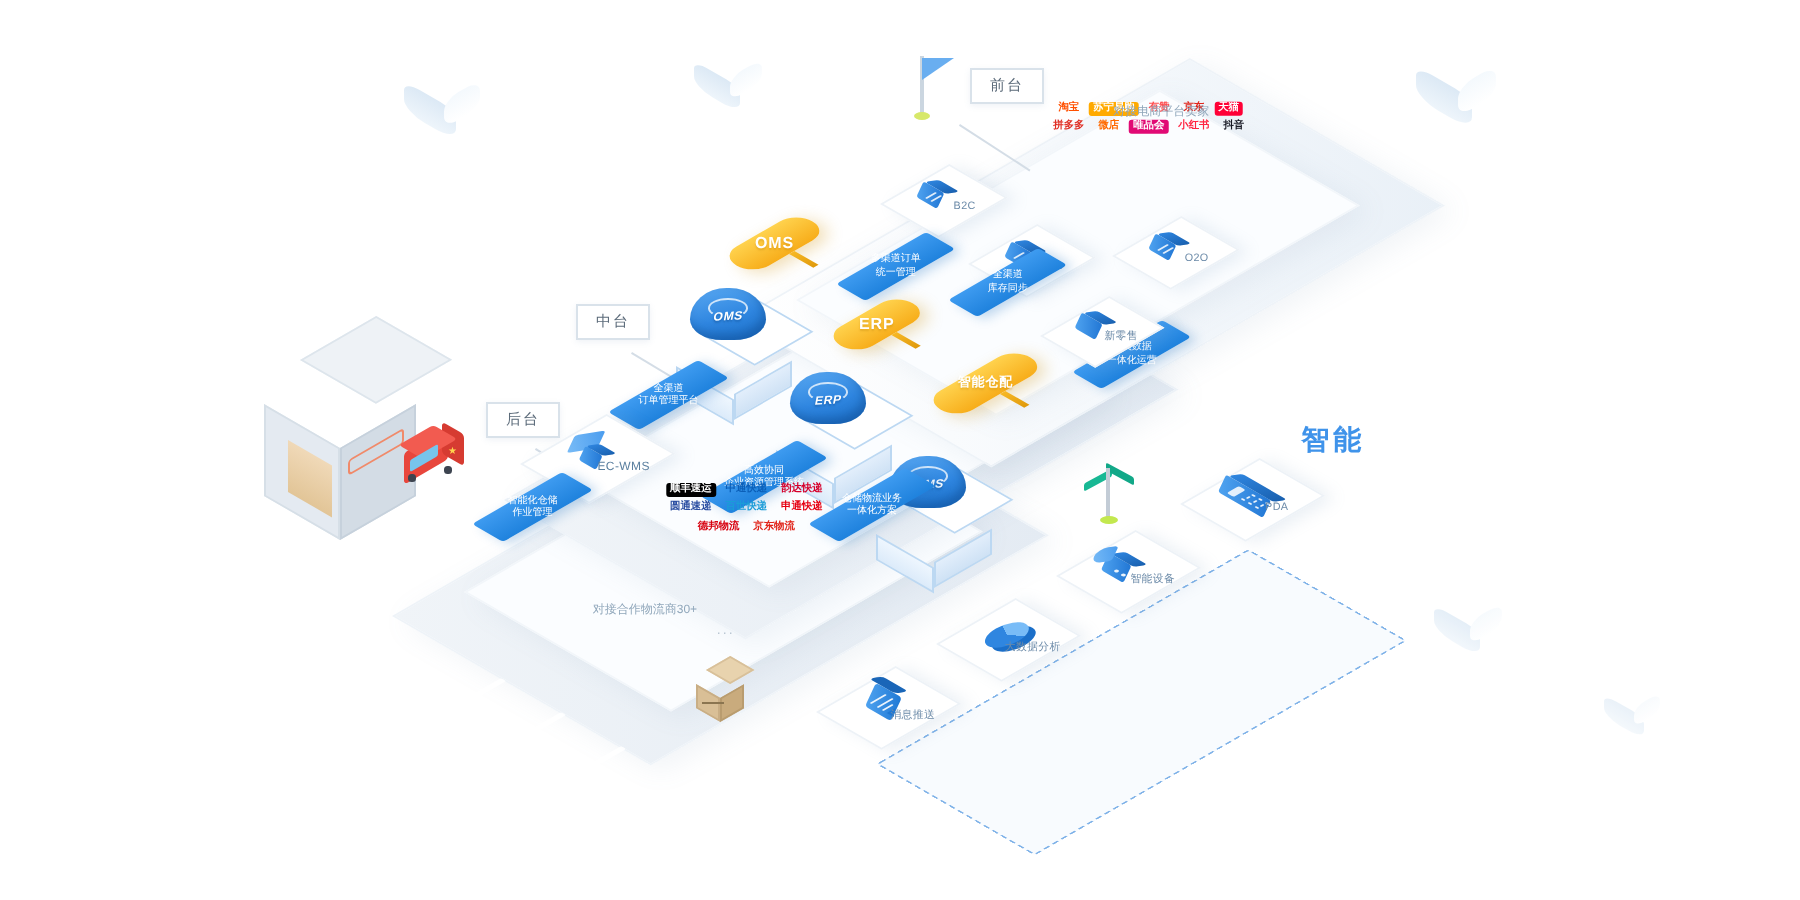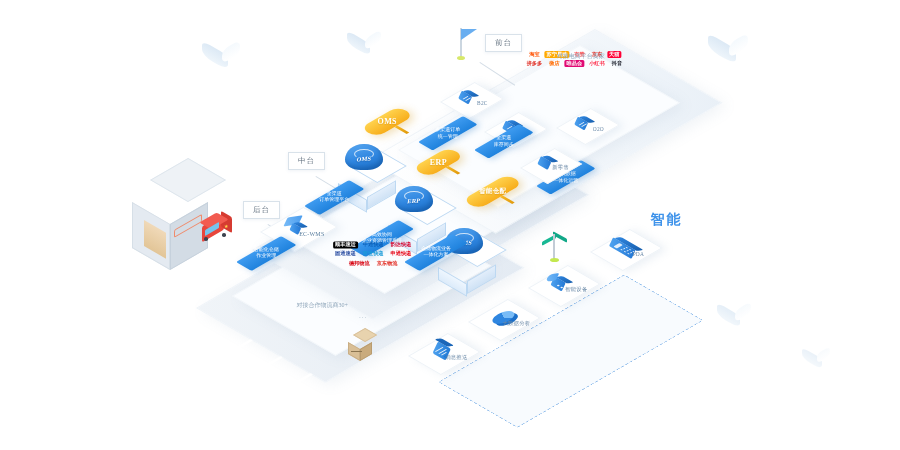--- a/index.html
+++ b/index.html
@@ -6,21 +6,20 @@
   html, body {
     width: 900px; height: 450px;
     background: #ffffff;
     font-family: "Liberation Sans", sans-serif;
     overflow: hidden;
   }
   #stage {
     position: relative;
     width: 900px; height: 450px;
     background: #ffffff;
-    font-family: Liberation Serif, serif;
   }
 
   
   .deco-cloud { position: absolute; }
   .deco-cloud .c-top {
     position: absolute; left: 0; top: 0;
     background: #ffffff;
     transform: skewY(-30deg);
     border-radius: 40% 40% 30% 30%;
     box-shadow: 0 0 0 0 rgba(0,0,0,0);

